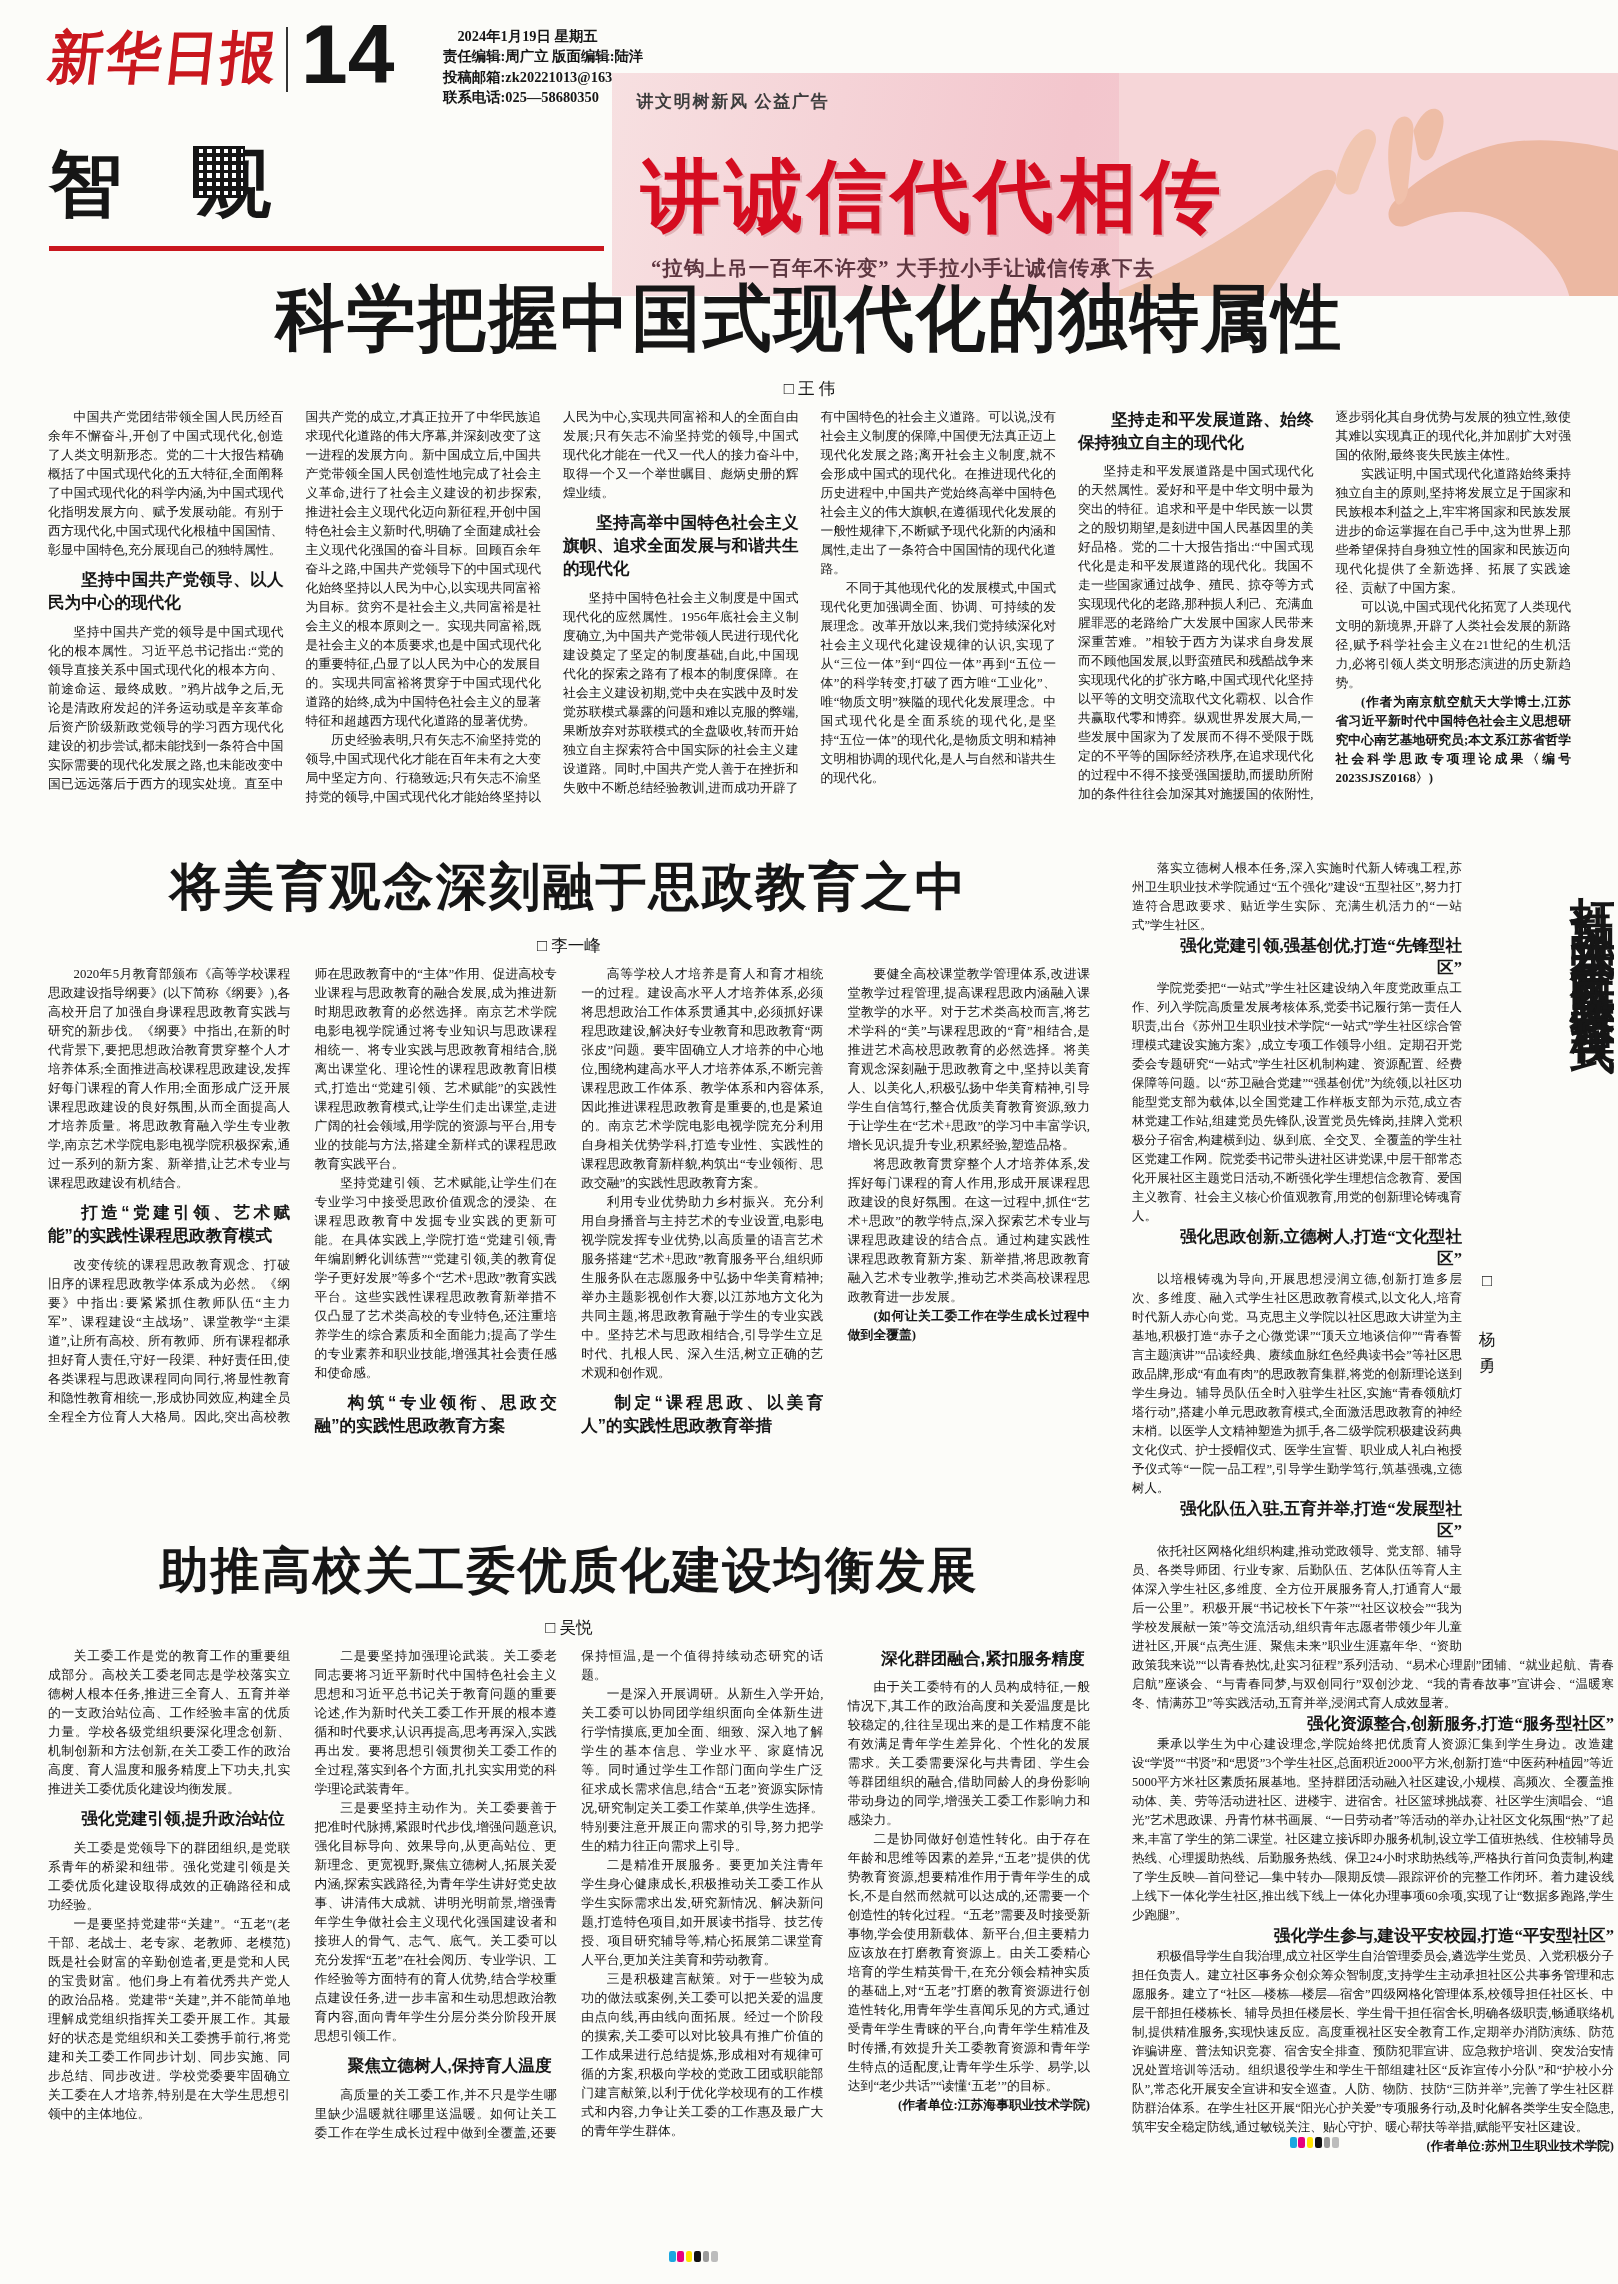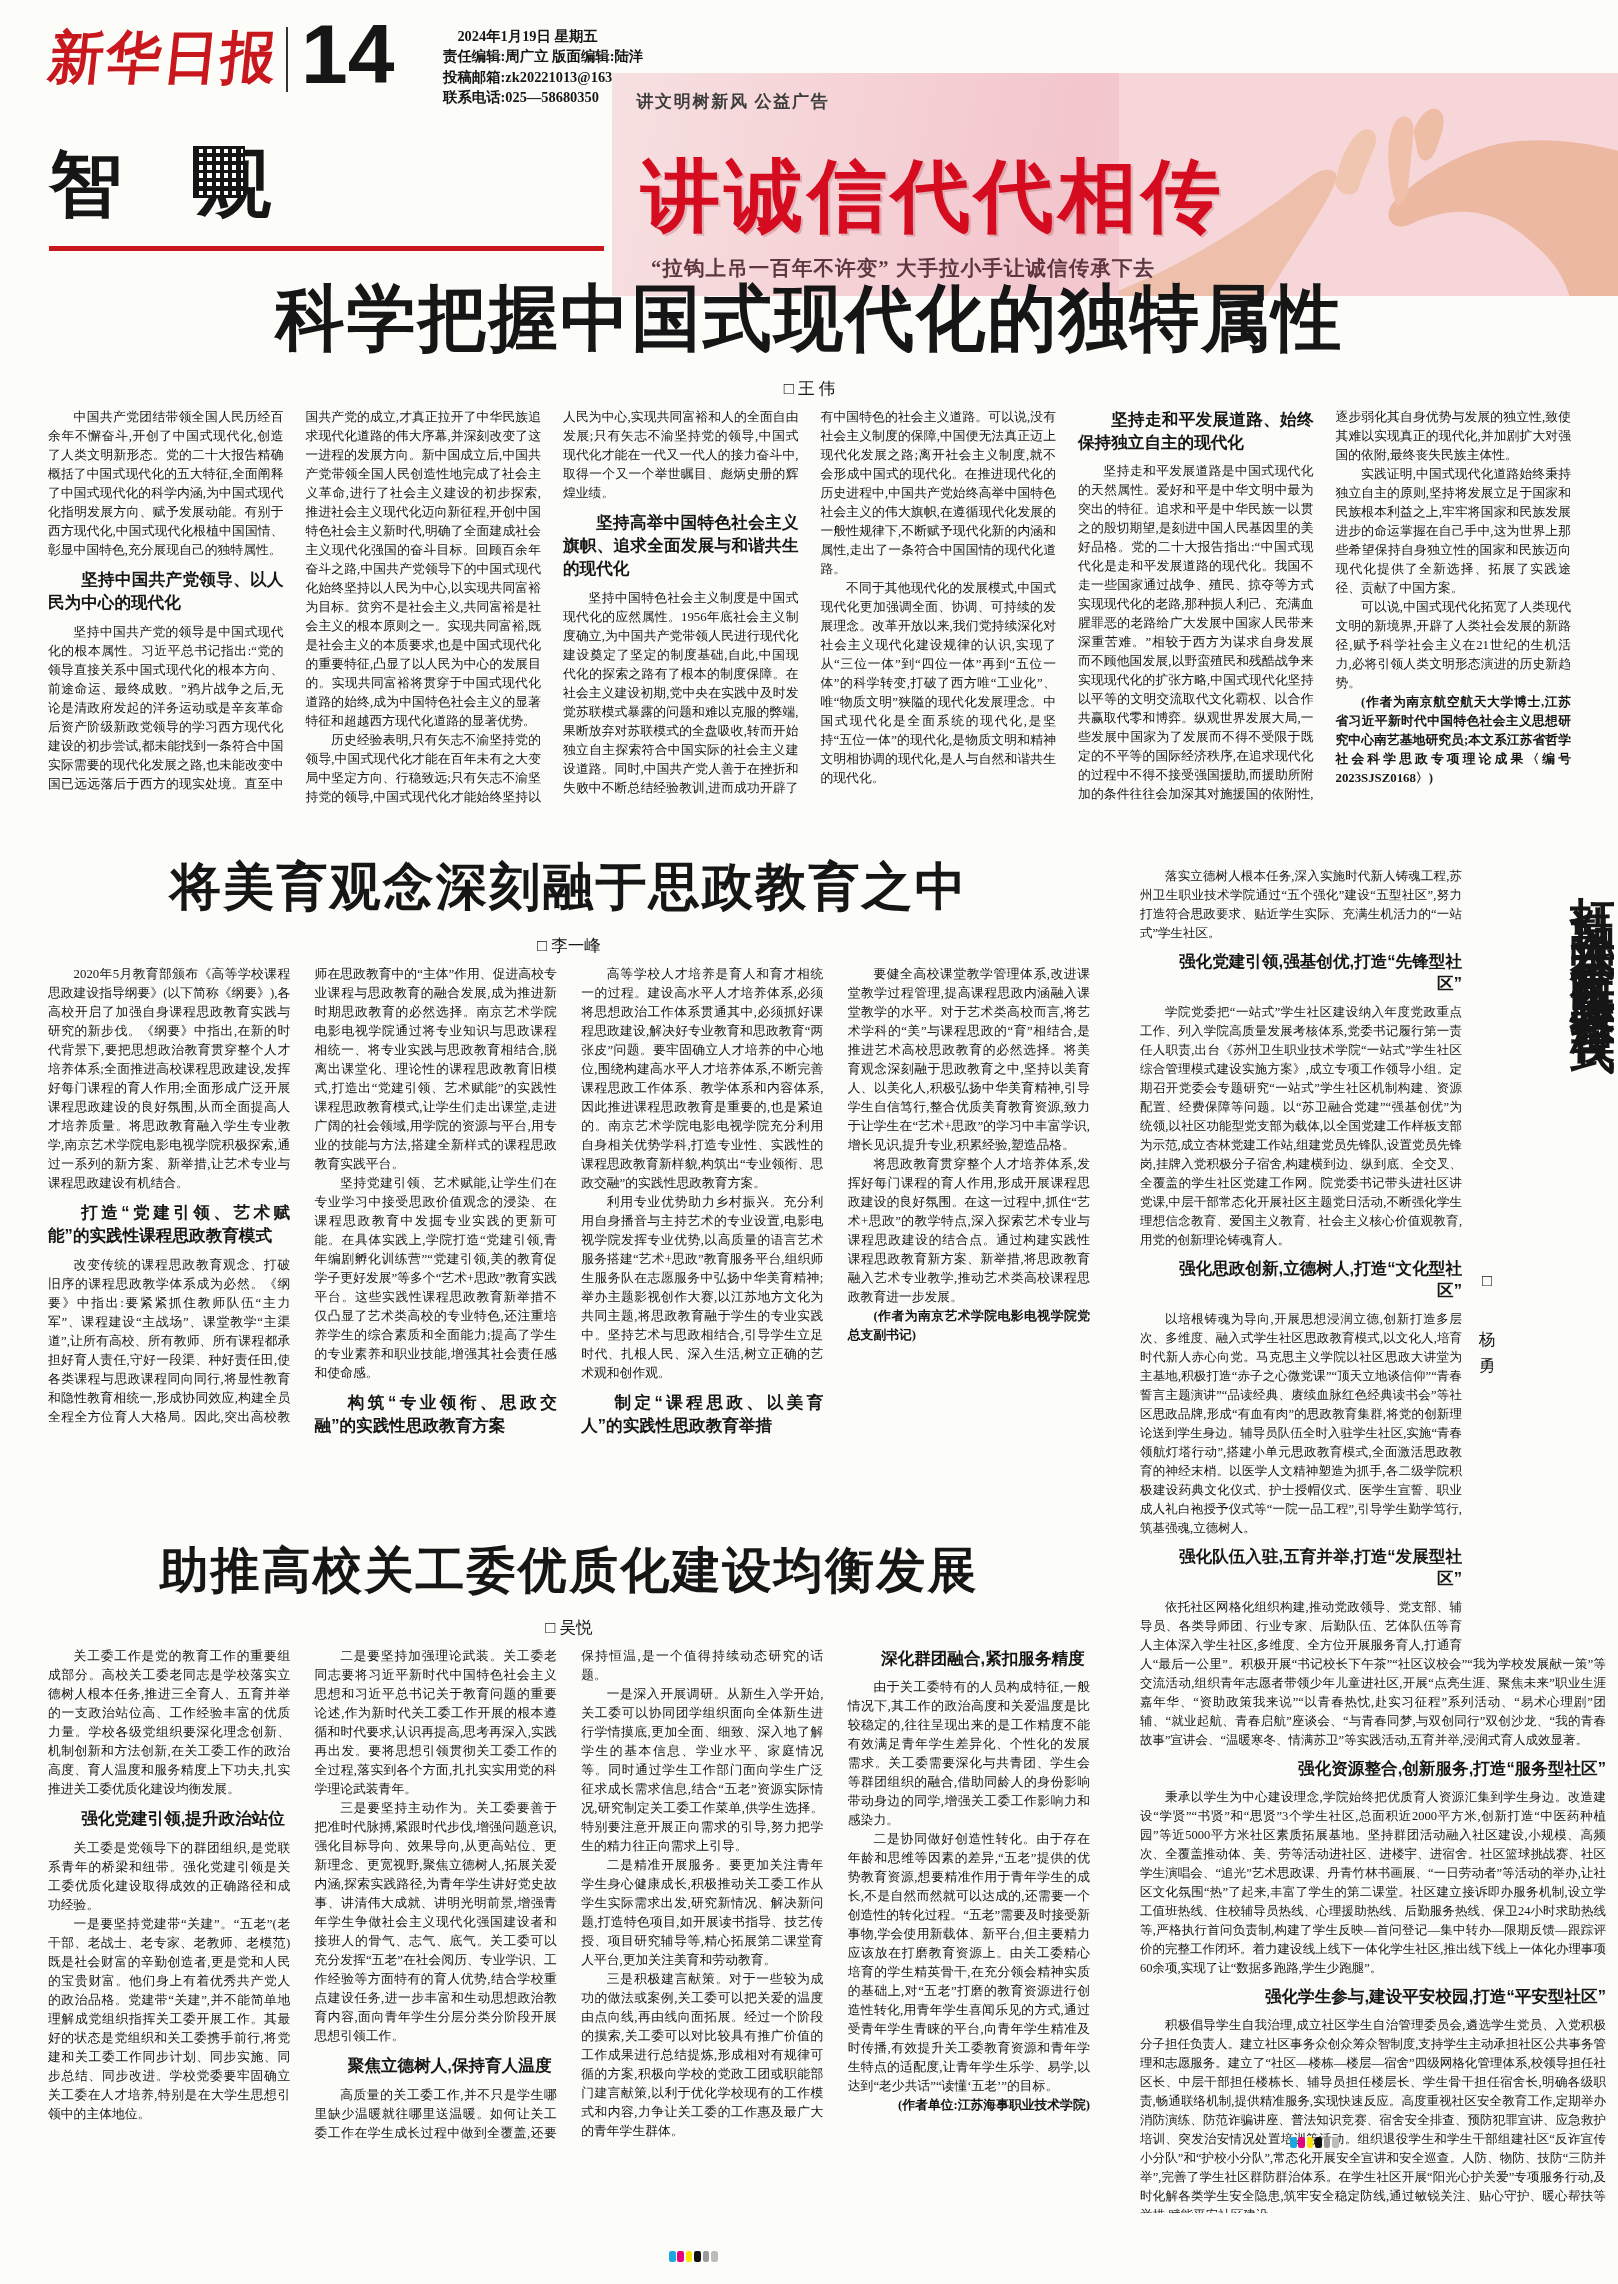--- a/index.html
+++ b/index.html
@@ -43,21 +43,21 @@
   .a1{left:48px;top:273px;width:1523px;}
   .a1 h1{font-size:69px;transform:scaleY(1.05);}
   .a1 .body{column-count:6;column-gap:22px;height:441px;}
   
   .a2{left:48px;top:853px;width:1042px;}
   .a2 h1{font-size:51px;}
   .a2 .body{column-count:4;column-gap:24.4px;height:577px;}
   
   .aR{position:absolute;left:1132px;top:859px;width:482px;height:1354px;overflow:hidden;
       font-size:12.5px;line-height:19px;text-align:justify;}
-  .aR p{margin:8px;text-indent:2em;}
+  .aR p{margin:0;text-indent:2em;font-family:Liberation Serif, serif;}
   .vwrap{float:right;width:152px;height:794px;position:relative;}
   .vh{position:absolute;top:2.2px;right:12.2px;writing-mode:vertical-rl;text-orientation:upright;
       font-size:45px;font-weight:bold;letter-spacing:9.4px;}
   .vbyline{position:absolute;left:15.5px;top:412px;writing-mode:vertical-rl;text-orientation:upright;
       font-size:16.6px;letter-spacing:4.4px;}
   
   .a4{left:48px;top:1538px;width:1042px;}
   .a4 h1{font-size:49px;}
   .a4 .body{column-count:4;column-gap:24.4px;height:576px;}
   
@@ -122,21 +122,21 @@
         <p class="p">2020年5月教育部颁布《高等学校课程思政建设指导纲要》(以下简称《纲要》),各高校开启了加强自身课程思政教育实践与研究的新步伐。《纲要》中指出,在新的时代背景下,要把思想政治教育贯穿整个人才培养体系;全面推进高校课程思政建设,发挥好每门课程的育人作用;全面形成广泛开展课程思政建设的良好氛围,从而全面提高人才培养质量。将思政教育融入学生专业教学,南京艺术学院电影电视学院积极探索,通过一系列的新方案、新举措,让艺术专业与课程思政建设有机结合。</p>
         <p class="sub">打造“党建引领、艺术赋能”的实践性课程思政教育模式</p>
         <p class="p">改变传统的课程思政教育观念、打破旧序的课程思政教学体系成为必然。《纲要》中指出:要紧紧抓住教师队伍“主力军”、课程建设“主战场”、课堂教学“主渠道”,让所有高校、所有教师、所有课程都承担好育人责任,守好一段渠、种好责任田,使各类课程与思政课程同向同行,将显性教育和隐性教育相统一,形成协同效应,构建全员全程全方位育人大格局。因此,突出高校教师在思政教育中的“主体”作用、促进高校专业课程与思政教育的融合发展,成为推进新时期思政教育的必然选择。南京艺术学院电影电视学院通过将专业知识与思政课程相统一、将专业实践与思政教育相结合,脱离出课堂化、理论性的课程思政教育旧模式,打造出“党建引领、艺术赋能”的实践性课程思政教育模式,让学生们走出课堂,走进广阔的社会领域,用学院的资源与平台,用专业的技能与方法,搭建全新样式的课程思政教育实践平台。</p>
         <p class="p">坚持党建引领、艺术赋能,让学生们在专业学习中接受思政价值观念的浸染、在课程思政教育中发掘专业实践的更新可能。在具体实践上,学院打造“党建引领,青年编剧孵化训练营”“党建引领,美的教育促学子更好发展”等多个“艺术+思政”教育实践平台。这些实践性课程思政教育新举措不仅凸显了艺术类高校的专业特色,还注重培养学生的综合素质和全面能力;提高了学生的专业素养和职业技能,增强其社会责任感和使命感。</p>
         <p class="sub">构筑“专业领衔、思政交融”的实践性思政教育方案</p>
         <p class="p">高等学校人才培养是育人和育才相统一的过程。建设高水平人才培养体系,必须将思想政治工作体系贯通其中,必须抓好课程思政建设,解决好专业教育和思政教育“两张皮”问题。要牢固确立人才培养的中心地位,围绕构建高水平人才培养体系,不断完善课程思政工作体系、教学体系和内容体系,因此推进课程思政教育是重要的,也是紧迫的。南京艺术学院电影电视学院充分利用自身相关优势学科,打造专业性、实践性的课程思政教育新样貌,构筑出“专业领衔、思政交融”的实践性思政教育方案。</p>
         <p class="p">利用专业优势助力乡村振兴。充分利用自身播音与主持艺术的专业设置,电影电视学院发挥专业优势,以高质量的语言艺术服务搭建“艺术+思政”教育服务平台,组织师生服务队在志愿服务中弘扬中华美育精神;举办主题影视创作大赛,以江苏地方文化为共同主题,将思政教育融于学生的专业实践中。坚持艺术与思政相结合,引导学生立足时代、扎根人民、深入生活,树立正确的艺术观和创作观。</p>
         <p class="sub">制定“课程思政、以美育人”的实践性思政教育举措</p>
         <p class="p">要健全高校课堂教学管理体系,改进课堂教学过程管理,提高课程思政内涵融入课堂教学的水平。对于艺术类高校而言,将艺术学科的“美”与课程思政的“育”相结合,是推进艺术高校思政教育的必然选择。将美育观念深刻融于思政教育之中,坚持以美育人、以美化人,积极弘扬中华美育精神,引导学生自信笃行,整合优质美育教育资源,致力于让学生在“艺术+思政”的学习中丰富学识,增长见识,提升专业,积累经验,塑造品格。</p>
         <p class="p">将思政教育贯穿整个人才培养体系,发挥好每门课程的育人作用,形成开展课程思政建设的良好氛围。在这一过程中,抓住“艺术+思政”的教学特点,深入探索艺术专业与课程思政建设的结合点。通过构建实践性课程思政教育新方案、新举措,将思政教育融入艺术专业教学,推动艺术类高校课程思政教育进一步发展。</p>
-        <p class="attr">(作者为南京艺术学院电影电视学院党总支副书记)</p>
+        <p class="attr">(如何让关工委工作在学生成长过程中做到全覆盖)</p>
       </div>
   </section>
 
   <aside class="aR">
     <div class="vwrap">
       <div class="vh">打造融入式学生社区思政教育模式</div>
       <div class="vbyline">□ 杨 勇</div>
     </div>
     <div>
         <p class="p">落实立德树人根本任务,深入实施时代新人铸魂工程,苏州卫生职业技术学院通过“五个强化”建设“五型社区”,努力打造符合思政要求、贴近学生实际、充满生机活力的“一站式”学生社区。</p>

